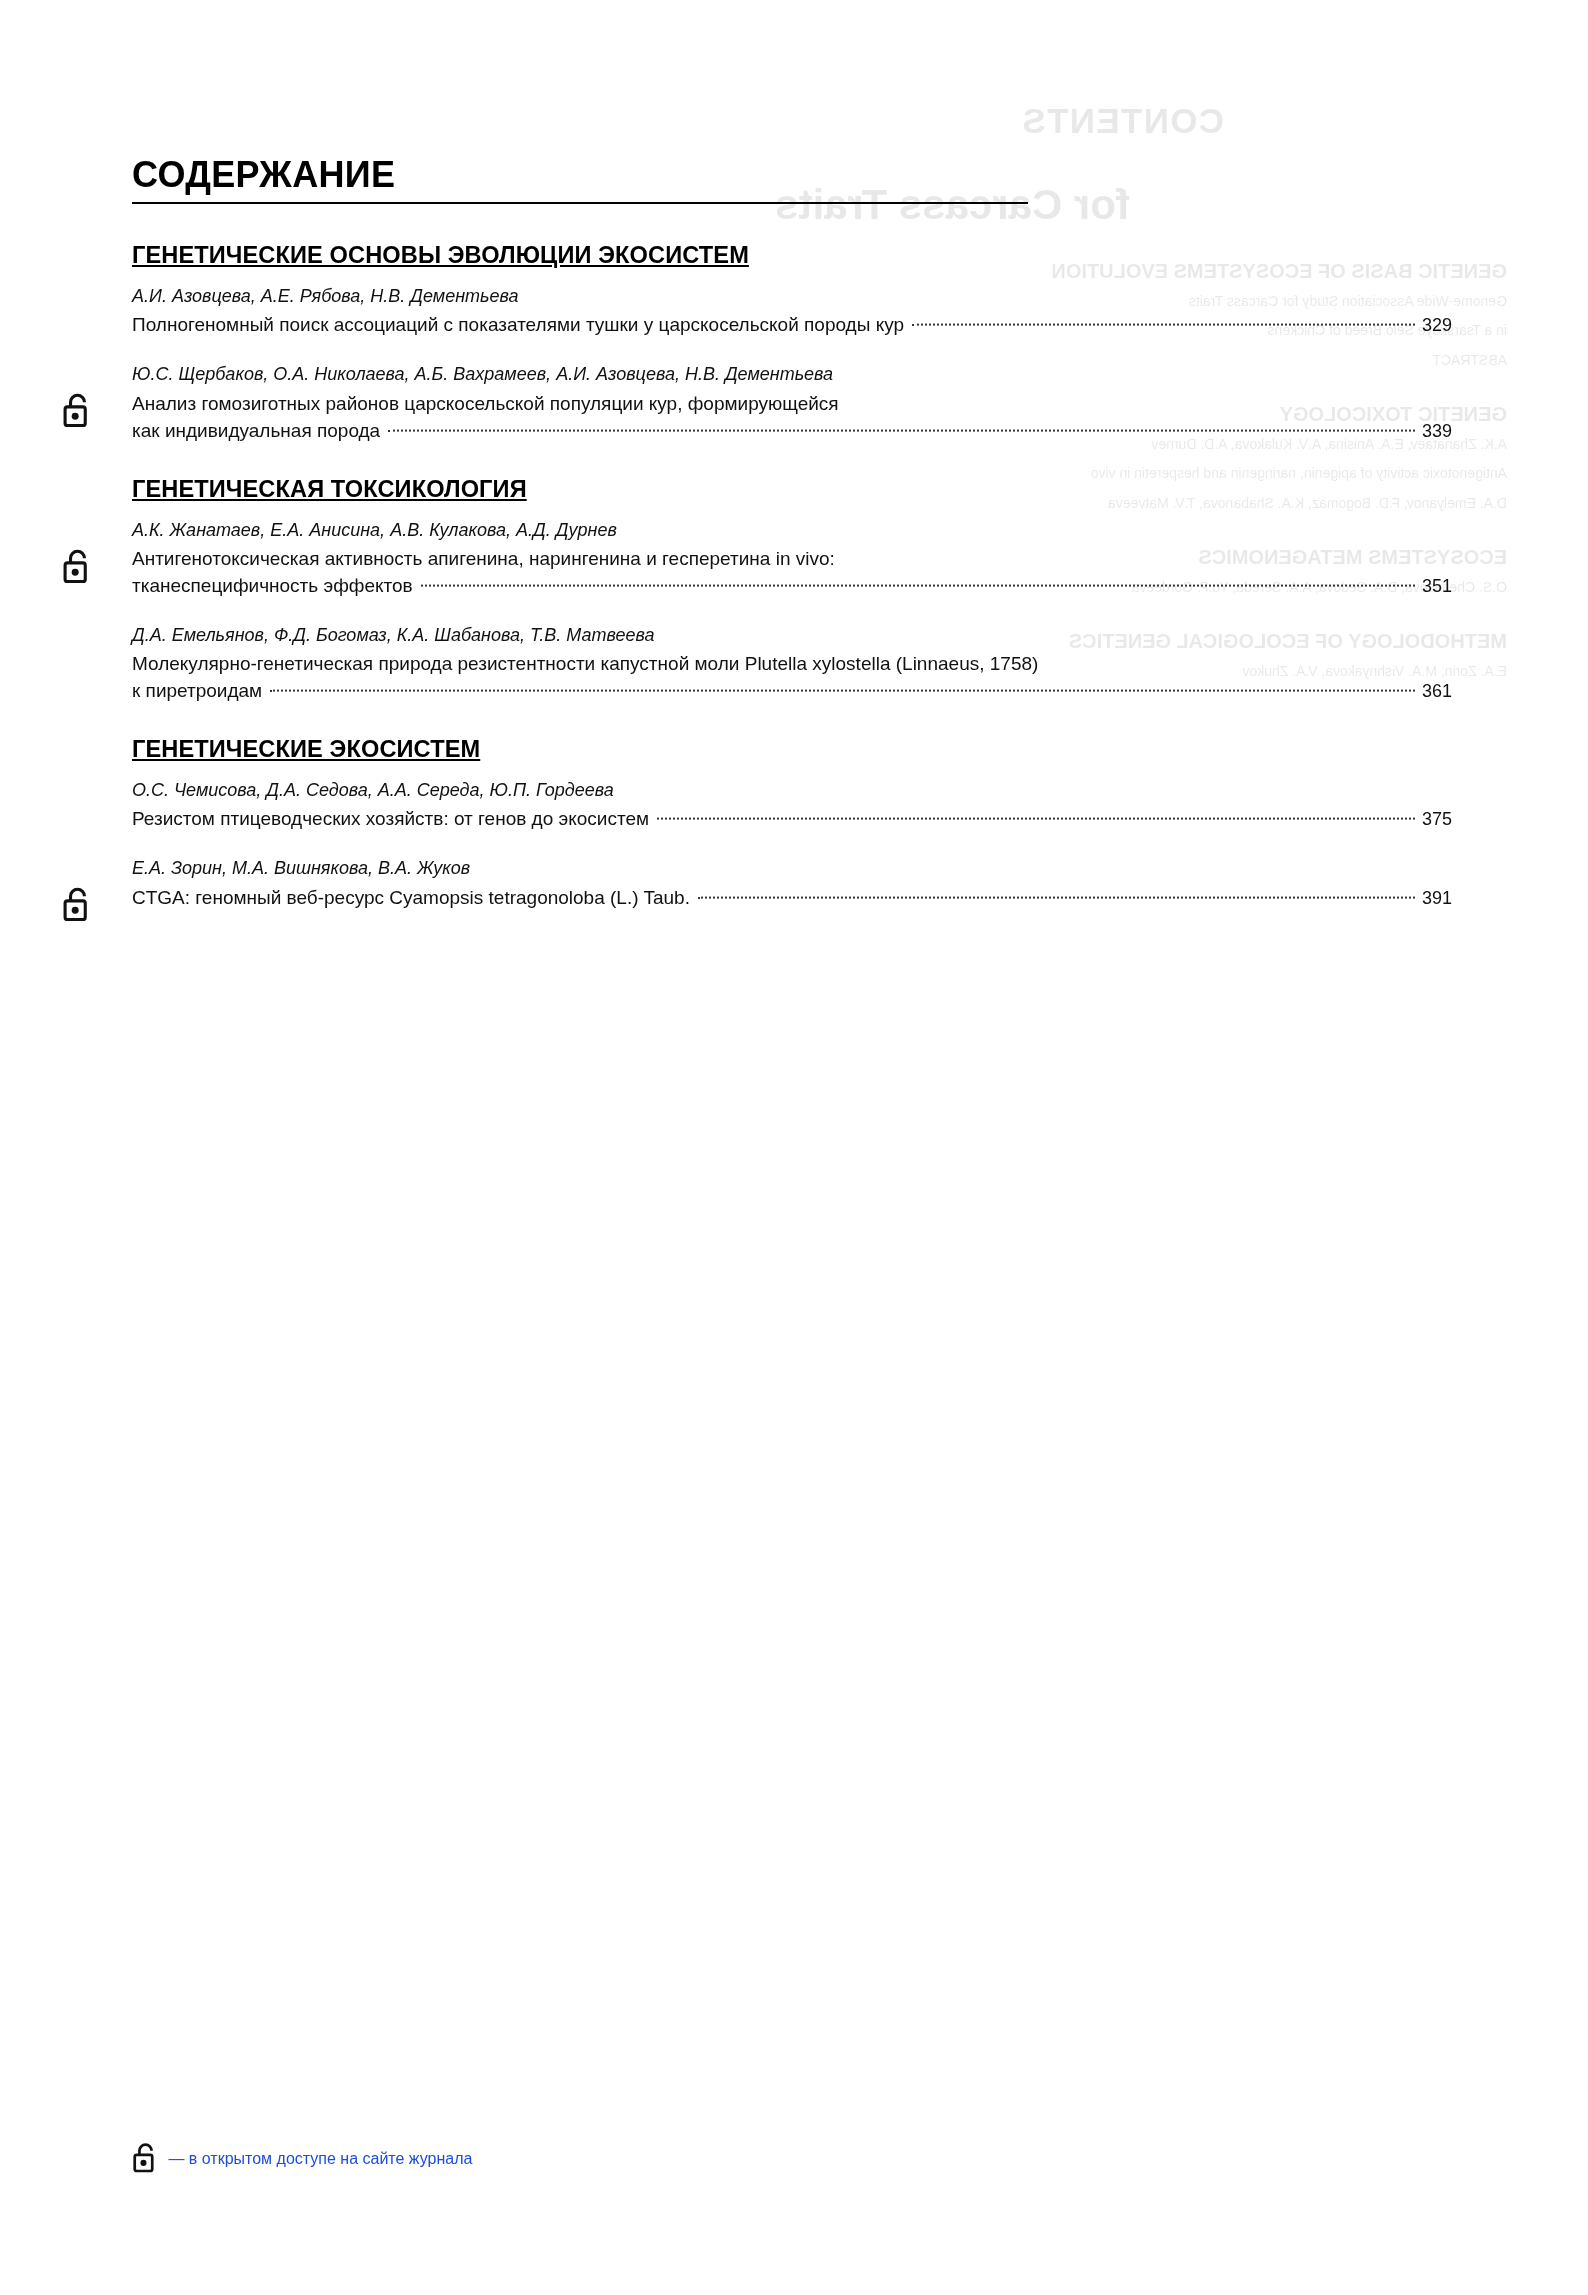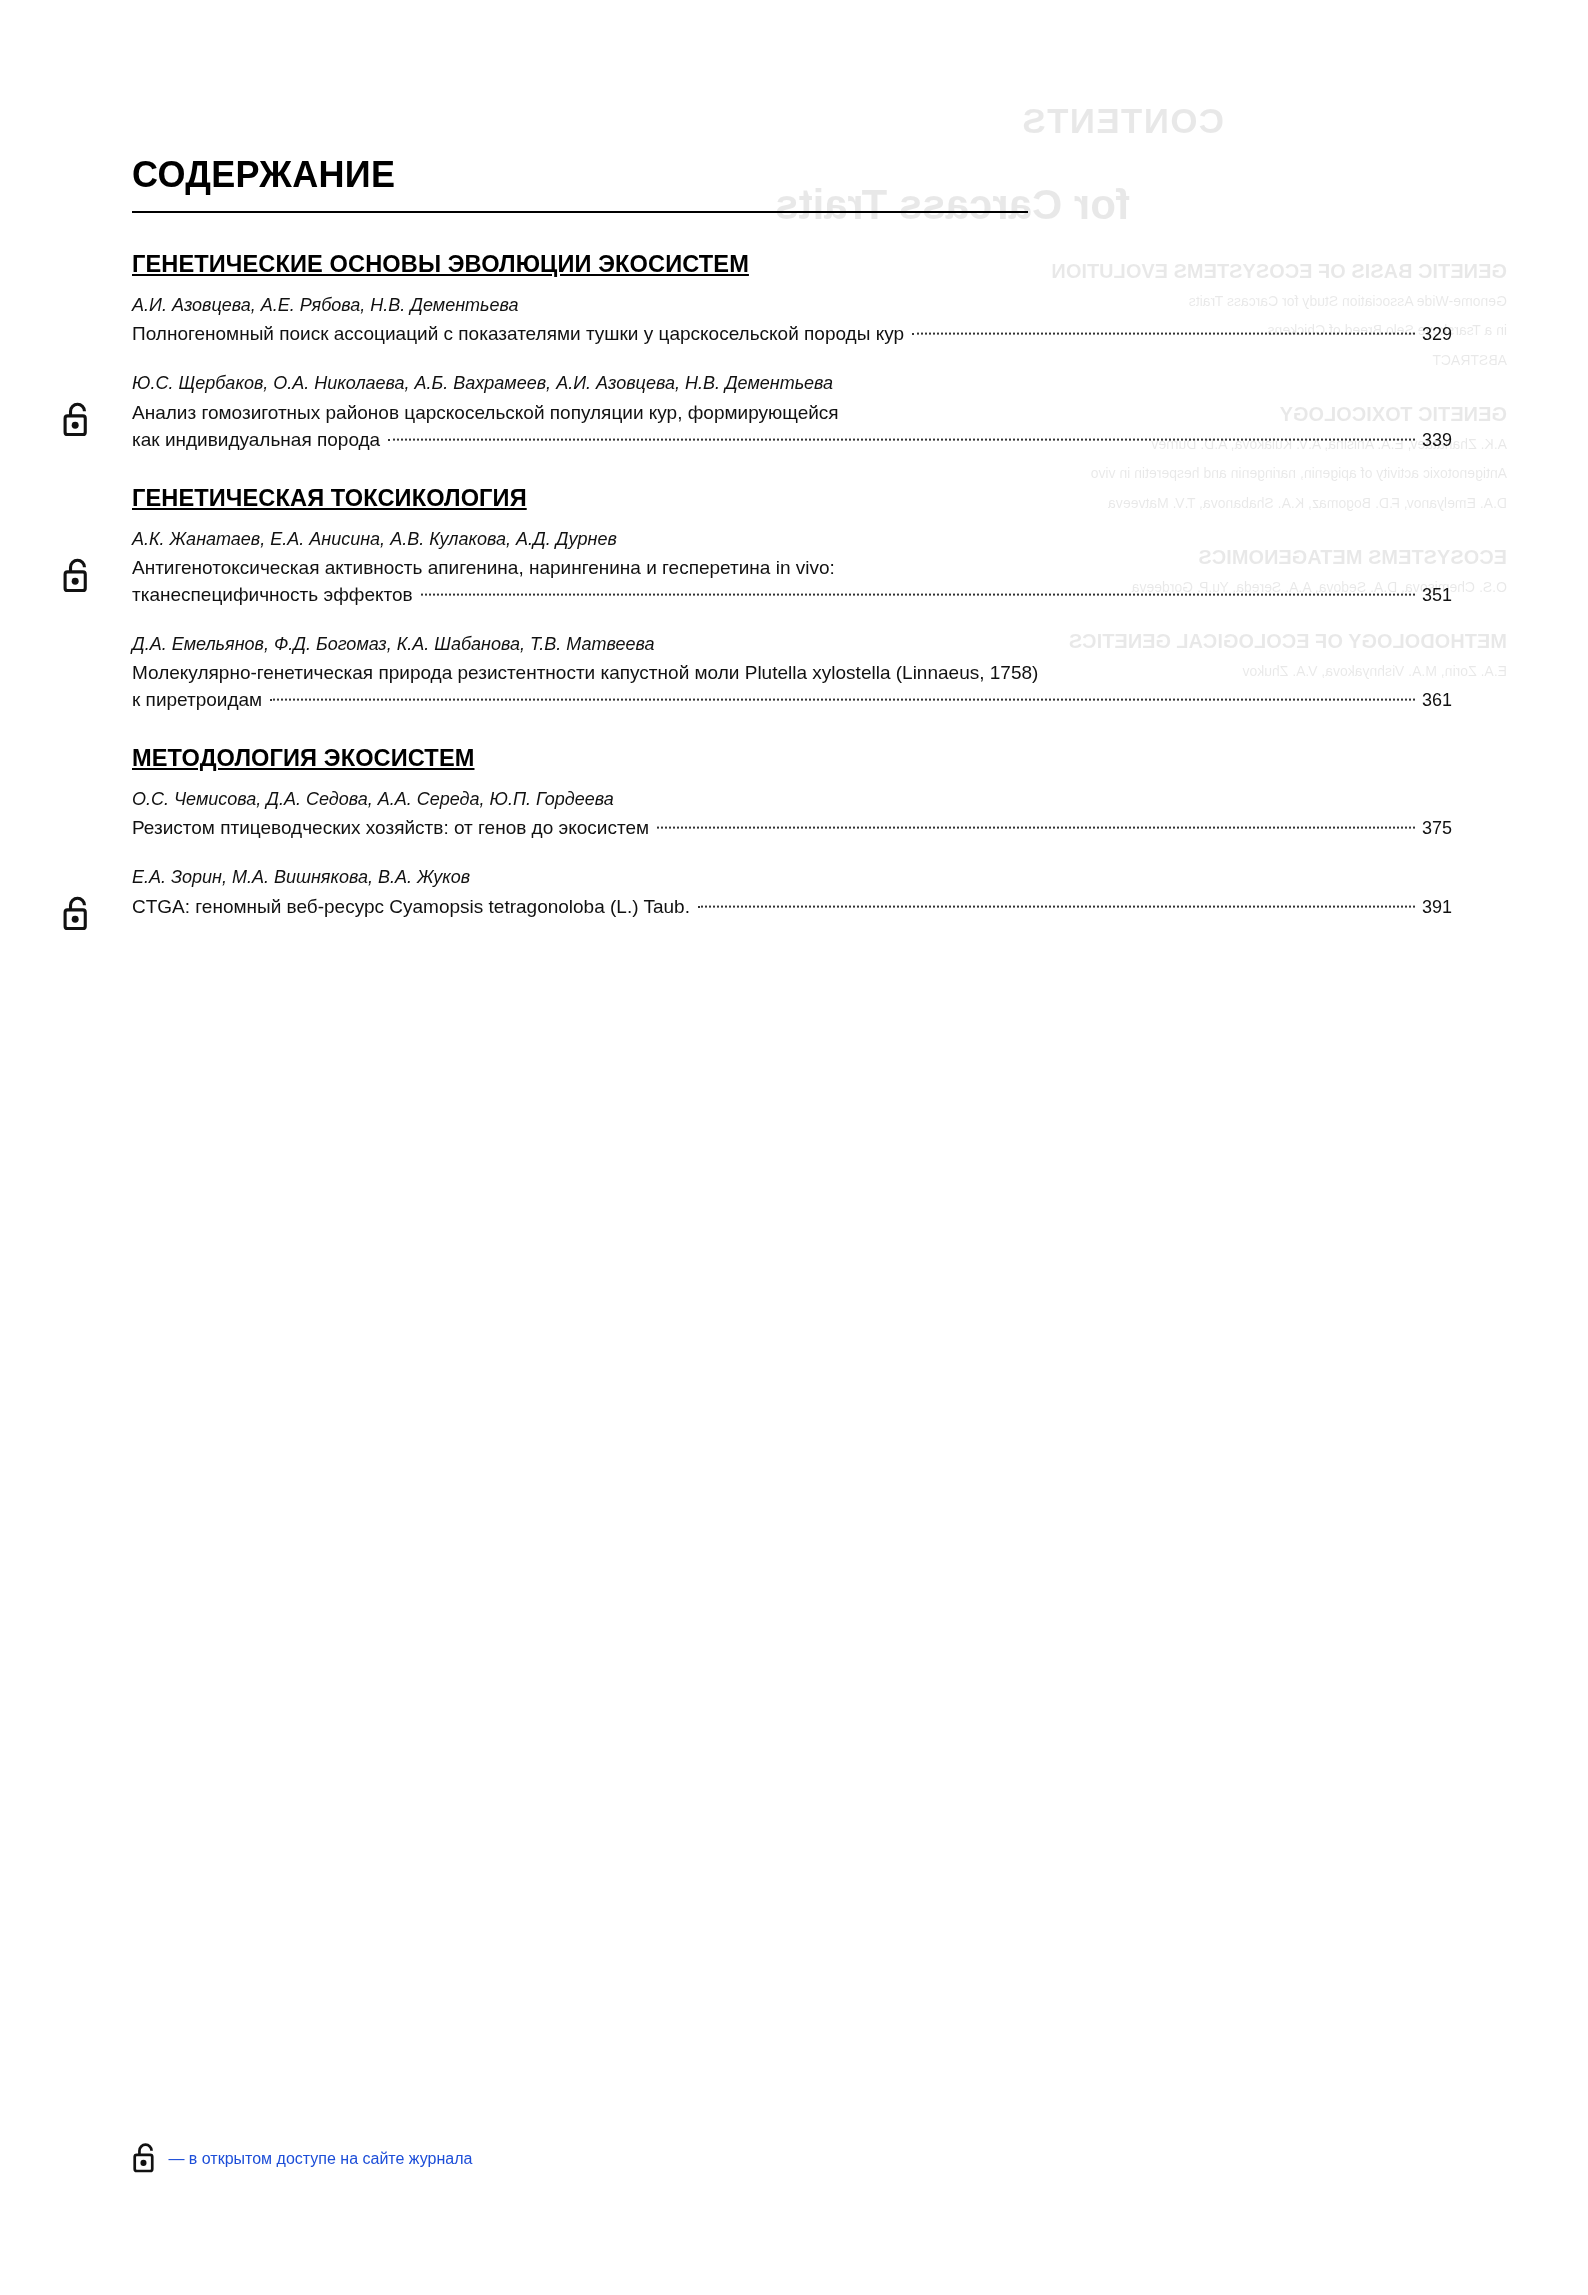--- a/index.html
+++ b/index.html
@@ -61,21 +61,21 @@
     left: 132px;
     top: 154px;
     width: 1334px;
   }
   .toc-title {
     font-size: 36px;
     font-weight: bold;
     letter-spacing: 0.3px;
     color: #000;
     margin: 0;
-    padding-bottom: 15px;
+    padding-bottom: 6px;
   }
   .rule {
     border-bottom: 2px solid #000;
     width: 896px;
     margin-bottom: 38px;
   }
   .section {
     position: relative;
     margin-bottom: 6.7px;
   }
@@ -237,21 +237,21 @@
             <div class="titleline">
               <div class="leader-row">
                 <span class="lt"><span>к пиретроидам</span></span>
                 <span class="dots"></span>
                 <span class="pageno">361</span>
               </div>
             </div>
           </div>
         </div>
         <div class="section">
-          <div class="section-title">МЕТОДОЛОГИЯ ЭКОСИСТЕМ</div>
+          <div class="section-title">ГЕНЕТИЧЕСКИЕ ЭКОСИСТЕМ</div>
           <div class="entry">
             <div class="authors">О.С. Чемисова, Д.А. Седова, А.А. Середа, Ю.П. Гордеева</div>
             <div class="titleline">
               <div class="leader-row">
                 <span class="lt"><span>Резистом птицеводческих хозяйств: от генов до экосистем</span></span>
                 <span class="dots"></span>
                 <span class="pageno">375</span>
               </div>
             </div>
           </div>

